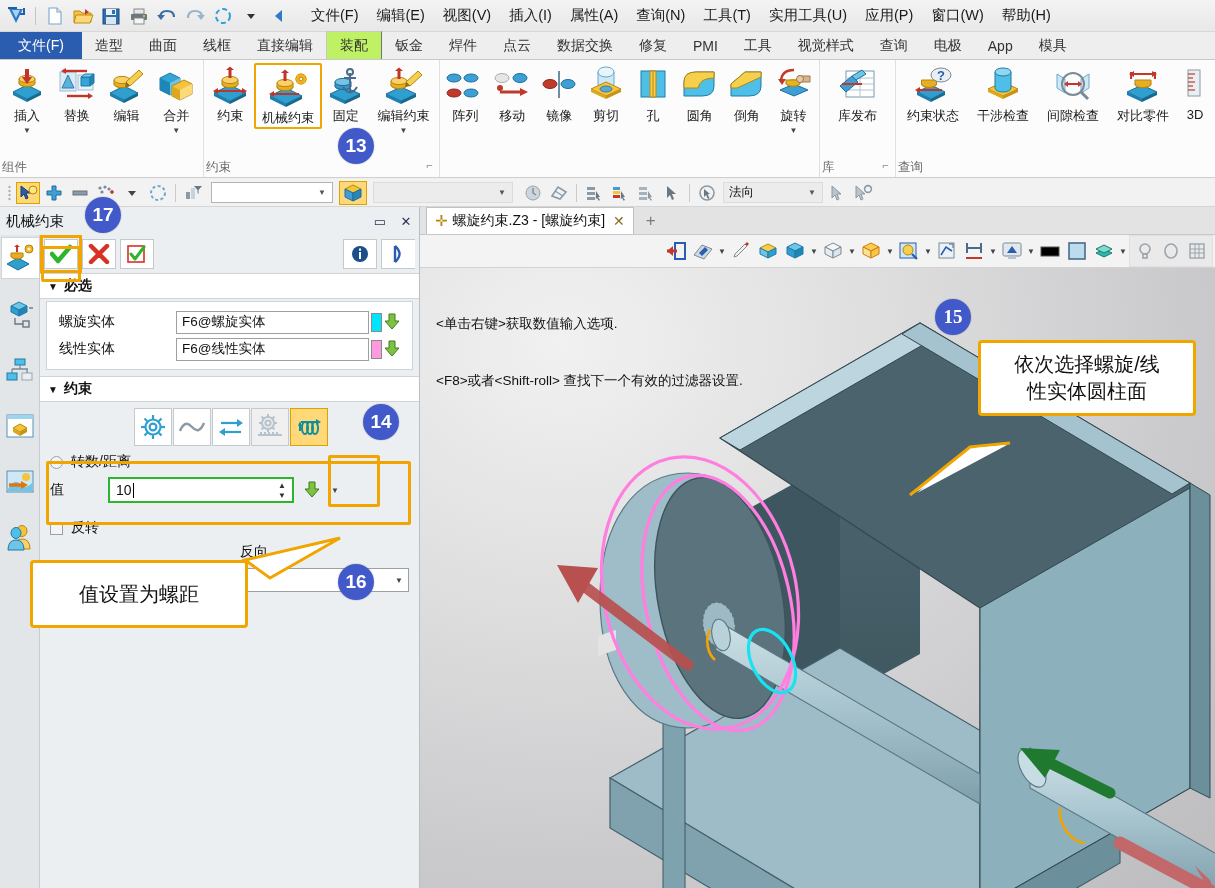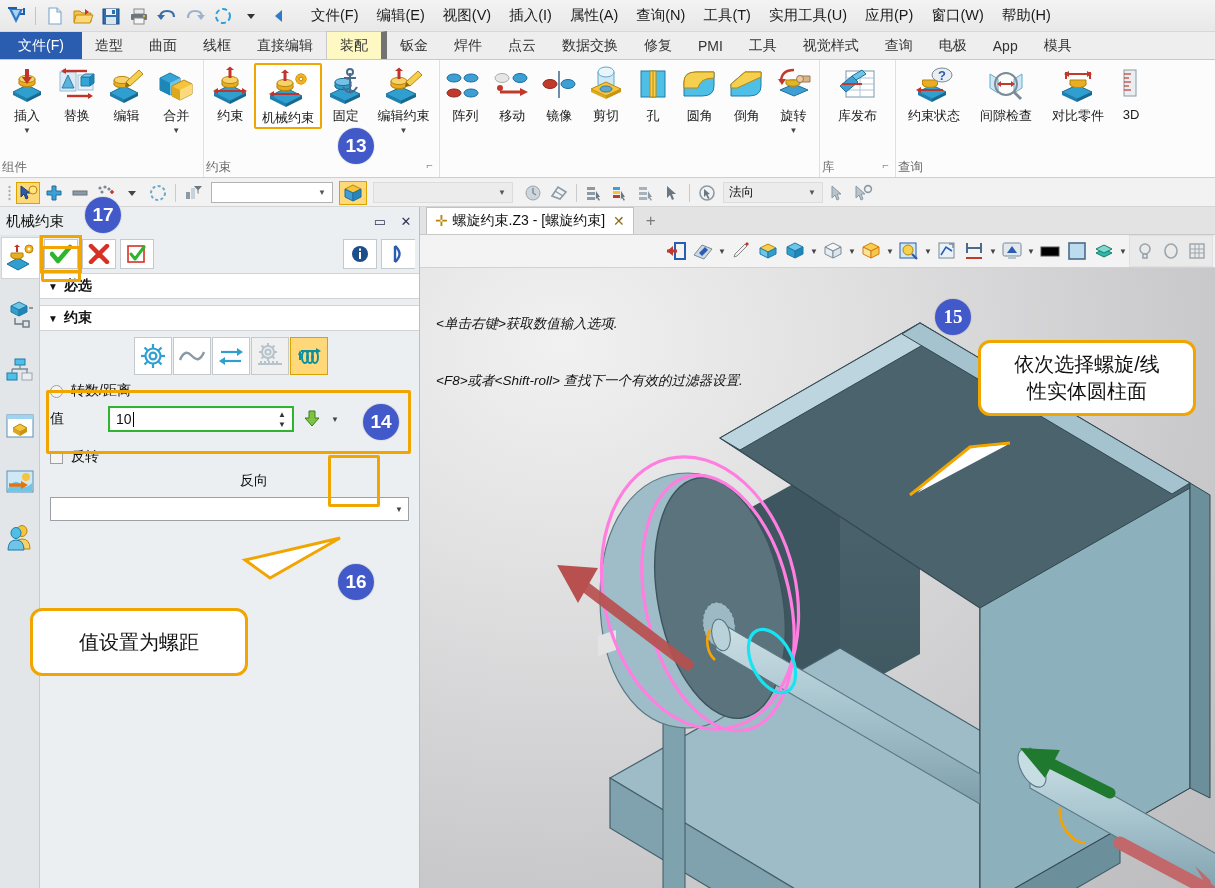--- a/index.html
+++ b/index.html
@@ -41,21 +41,21 @@
     display: flex; align-items: stretch;
   }
   .rtab {
     display: flex; align-items: center; justify-content: center;
     padding: 0 13px; font-size: 14px; color: #333; white-space: nowrap;
   }
   .rtab.file {
     background: #2a5db0; color: #fff; font-weight: normal; padding: 0 18px;
   }
   .rtab.active {
-    background: #fef9c3; border-left: 1px solid #c8c8c8; border-right: 6px solid #737373;
+    background: #bef264; border-left: 1px solid #c8c8c8; border-right: 1px solid #737373;
     border-top: 1px solid #c8c8c8; margin-top: -1px; position: relative; z-index: 3;
   }
 
   
   .ribbon {
     position: absolute; top: 60px; left: 0; width: 1215px; height: 118px;
     background: #fcfcfc; border-bottom: 1px solid #cfcfcf;
     display: flex; align-items: stretch; overflow: hidden;
   }
   .rgroup {
@@ -217,30 +217,29 @@
     display: flex; align-items: center; justify-content: flex-end; padding-right: 2px; gap: 1px;
   }
   .vt-btn { width: 26px; height: 26px; display: flex; align-items: center; justify-content: center; }
   .vt-caret { font-size: 8px; color: #444; width: 10px; text-align: center; }
   .vt-group-dim { background: #eaeaea; display: flex; align-items: center; padding: 2px 2px; border: 1px solid #e0e0e0; }
 
   .viewport {
     position: absolute; top: 268px; left: 420px; width: 795px; height: 620px;
     background: radial-gradient(ellipse at 18% 12%, #f1f1f2 0%, #e2e2e3 28%, #c9c9cb 70%, #bdbdbf 100%);
     overflow: hidden;
-    font-style: italic;
   }
   .vp-prompt {
     position: absolute; top: 8px; left: 16px; font-size: 13.5px; color: #111; line-height: 19px;
     white-space: pre;
   }
 
   
   .callout {
-    position: absolute; background: #fff; border: 3px solid #f0a500; border-radius: 12px;
+    position: absolute; background: #fff; border: 3px solid #f0a500; border-radius: 4px;
     padding: 8px 30px; font-size: 20px; color: #111; line-height: 1.35; text-align: center;
     z-index: 40;
   }
   .badge {
     position: absolute; width: 36px; height: 36px; border-radius: 50%;
     background: #4159c9; color: #fff; font-size: 19px; font-weight: bold;
     display: flex; align-items: center; justify-content: center; z-index: 45;
     box-shadow: 0 0 0 1px rgba(0,0,0,0.08);
   }
   svg { display: block; }
@@ -654,20 +653,32 @@
               <path d="M7 21 L2 24 L7 27 Z" fill="#c0342b"></path>
               <ellipse cx="28" cy="9" rx="10" ry="7" fill="#e9eef2" stroke="#7a8a96"></ellipse>
               <text x="28" y="14" font-size="13" font-weight="bold" fill="#2a5db0" text-anchor="middle" font-family="Liberation Sans, sans-serif">?</text>
             </svg>
           </div>
           <div class="lbl">约束状态</div>
         </div>
         <div class="rbtn wide">
           <div class="ico">
             <svg width="40" height="40" viewBox="0 0 40 40">
+              <path d="M5 23 L20 16 L35 23 L20 30 Z" fill="#f5c43c" stroke="#b8860b"></path>
+              <path d="M5 23 L20 30 L20 33 L5 26 Z" fill="#dba81f"></path>
+              <path d="M35 23 L20 30 L20 33 L35 26 Z" fill="#c79512"></path>
+              <path d="M12 6 L12 22 A8 4 0 0 0 28 22 L28 6" fill="#4ec0e8" stroke="#1f7ba6"></path>
+              <ellipse cx="20" cy="6" rx="8" ry="4" fill="#8fd8f0" stroke="#1f7ba6"></ellipse>
+            </svg>
+          </div>
+          <div class="lbl">干涉检查</div>
+        </div>
+        <div class="rbtn wide">
+          <div class="ico">
+            <svg width="40" height="40" viewBox="0 0 40 40">
               <path d="M4 8 L12 13 L12 27 L4 22 Z" fill="#cfe8f5" stroke="#6ba8cc"></path>
               <path d="M36 8 L28 13 L28 27 L36 22 Z" fill="#cfe8f5" stroke="#6ba8cc"></path>
               <path d="M13 18 L27 18" stroke="#c0392b" stroke-width="2"></path>
               <path d="M15 15 L11 18 L15 21 Z" fill="#c0392b"></path>
               <path d="M25 15 L29 18 L25 21 Z" fill="#c0392b"></path>
               <circle cx="20" cy="18" r="11" fill="none" stroke="#7a8a96" stroke-width="2"></circle>
               <path d="M28 26 L35 33" stroke="#7a8a96" stroke-width="3"></path>
             </svg>
           </div>
           <div class="lbl">间隙检查</div>
@@ -949,20 +960,42 @@
             <svg width="16" height="20" viewBox="0 0 16 20">
                 <path d="M4 2 Q13 10 4 18" fill="none" stroke="#2a5db0" stroke-width="2.4"></path>
                 <path d="M4 2 L4 18" stroke="#2a5db0" stroke-width="2.4"></path>
               </svg>
           </div>
         </div>
 
         <div class="section-head">
           <span class="tri">▼</span>
           <span>必选</span>
+        </div>
+        <div class="panel-block">
+          <div class="field-row">
+            <div class="flabel">螺旋实体</div>
+            <div class="finput">F6@螺旋实体</div>
+            <div class="swatch" style="background:#00e5ff"></div>
+            <div class="dl-ico">
+              <svg width="20" height="20" viewBox="0 0 20 20">
+                  <path d="M7 2 H13 V9 H17 L10 17 L3 9 H7 Z" fill="#7ec242" stroke="#3f7a1f"></path>
+                </svg>
+            </div>
+          </div>
+          <div class="field-row">
+            <div class="flabel">线性实体</div>
+            <div class="finput">F6@线性实体</div>
+            <div class="swatch" style="background:#ff9ae0"></div>
+            <div class="dl-ico">
+              <svg width="20" height="20" viewBox="0 0 20 20">
+                  <path d="M7 2 H13 V9 H17 L10 17 L3 9 H7 Z" fill="#7ec242" stroke="#3f7a1f"></path>
+                </svg>
+            </div>
+          </div>
         </div>
 
         <div class="section-head" style="margin-top:6px">
           <span class="tri">▼</span>
           <span>约束</span>
         </div>
 
         <div style="position:relative;">
           <div class="cons-icons">
             <div class="cons-btn">
@@ -1337,15 +1370,15 @@
     <path d="M152 10 L120 13 L62 58" fill="#fff" stroke="none"></path>
   </svg>
   <div class="callout" style="left:978px; top:340px; width:218px; z-index:41;">
     <div>依次选择螺旋/线</div>
     <div>性实体圆柱面</div>
   </div>
 
   <svg width="200" height="110" style="position:absolute; left:175px; top:530px; z-index:39;">
     <path d="M165 8 L95 48 L70 30 Z" fill="#fff" stroke="#f0a500" stroke-width="3"></path>
   </svg>
-  <div class="callout" style="left:30px; top:560px; width:218px; height:68px; display:flex; align-items:center; justify-content:center; z-index:41;margin-top:48px;">值设置为螺距</div>
+  <div class="callout" style="left:30px; top:560px; width:218px; height:68px; display:flex; align-items:center; justify-content:center; z-index:41;">值设置为螺距</div>
 
 </div>
 
 </body></html>

